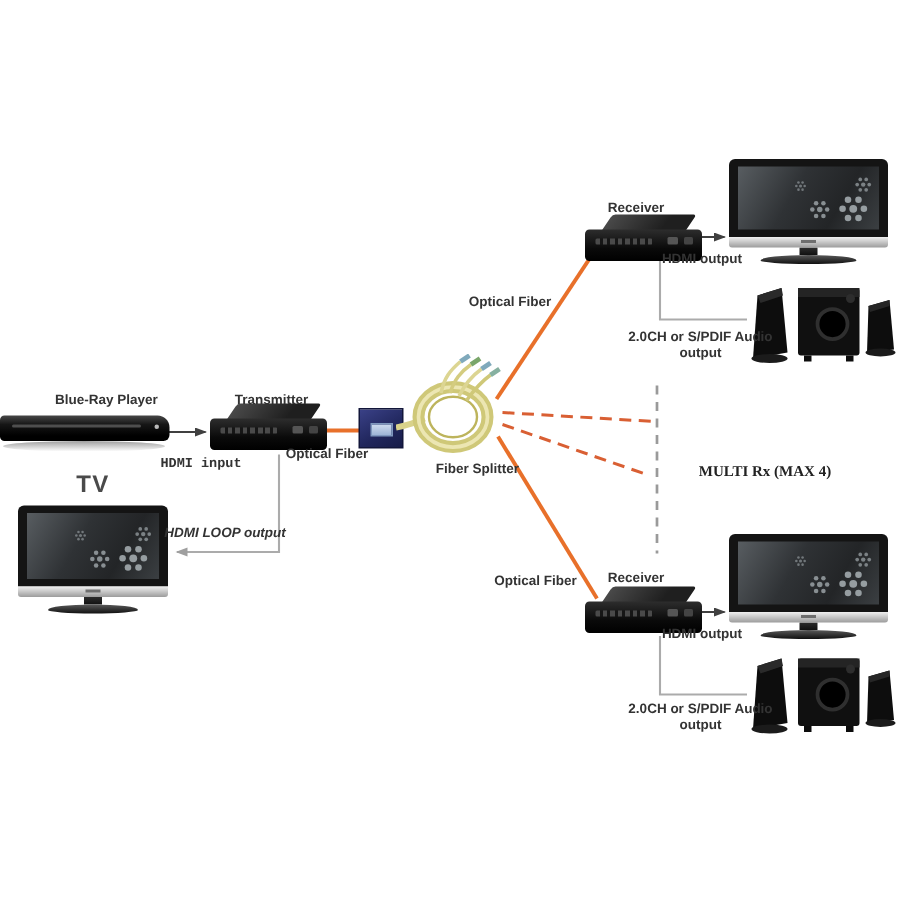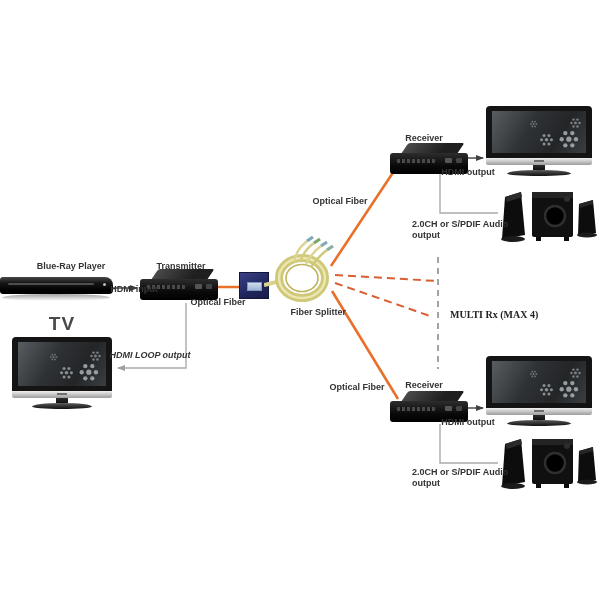--- a/index.html
+++ b/index.html
@@ -4,22 +4,22 @@
 <style>
   html,body{margin:0;padding:0;background:#ffffff;}
   #stage{
     position:relative;width:600px;height:600px;background:#ffffff;overflow:hidden;
     font-family:"Liberation Sans", sans-serif;
   }
   .lbl{
     position:absolute;font-size:9px;font-weight:bold;color:#333333;
     text-align:center;line-height:11px;white-space:nowrap;
   }
-  .lbl.left{text-align:left;white-space:normal;}
-  .tv-title{font-size:19px;color:#4a4a4a;letter-spacing:1px;}
+  .lbl.left{text-align:center;white-space:normal;}
+  .tv-title{font-size:16px;color:#4a4a4a;letter-spacing:1px;}
   .multirx{font-size:10px;color:#222;font-family:Liberation Serif, serif;}
   
   .devbox{position:absolute;width:78px;height:34px;}
   .devbox .dtop{position:absolute;left:14px;top:1px;width:56px;height:13px;
     background:linear-gradient(100deg,#4a4a4a,#1f1f1f 70%);
     transform:skewX(-34deg);border-radius:2px;}
   .devbox .dfront{position:absolute;left:0;top:11px;width:78px;height:21px;
     background:linear-gradient(#2d2d2d,#0a0a0a 60%,#000);border-radius:3px;}
   .devbox .vent{position:absolute;left:7px;top:17px;width:38px;height:4px;
     background:repeating-linear-gradient(90deg,#4a4a4a 0 3px,#161616 3px 5px);border-radius:1px;}
@@ -234,21 +234,21 @@
     <circle cx="57" cy="33" r="10" fill="#000" stroke="#2f2f2f" stroke-width="2.5"></circle>
     <circle cx="69" cy="16" r="3" fill="#2d2d2d"></circle>
     <rect x="38" y="54" width="5" height="4" fill="#0c0c0c"></rect>
     <rect x="66" y="54" width="5" height="4" fill="#0c0c0c"></rect>
     <polygon points="81,21 95,17 98,50 80,52" fill="#0d0d0d"></polygon>
     <polygon points="81,21 95,17 95,21 82,25" fill="#262626"></polygon>
     <ellipse cx="89" cy="52" rx="10" ry="2.6" fill="#1b1b1b"></ellipse>
   </svg>
 
   <div class="lbl" style="left:21px;top:261px;width:100px;">Blue-Ray Player</div>
-  <div class="lbl" style="left:94px;top:284px;width:80px;">HDMI input</div>
+  <div class="lbl" style="left:94px;top:304px;width:80px;font-family:Liberation Mono, monospace;">HDMI input</div>
   <div class="lbl" style="left:136px;top:261px;width:90px;">Transmitter</div>
   <div class="lbl" style="left:178px;top:297px;width:80px;">Optical Fiber</div>
   <div class="lbl tv-title" style="left:32px;top:318px;width:60px;">TV</div>
   <div class="lbl" style="left:95px;top:350px;width:110px;font-style:italic;">HDMI LOOP output</div>
   <div class="lbl" style="left:246px;top:307px;width:100px;text-align:right;">Fiber Splitter</div>
   <div class="lbl" style="left:300px;top:196px;width:80px;">Optical Fiber</div>
   <div class="lbl" style="left:317px;top:382px;width:80px;">Optical Fiber</div>
   <div class="lbl multirx left" style="left:450px;top:309px;width:120px;">MULTI Rx (MAX 4)</div>
 
   <div class="lbl" style="left:389px;top:133px;width:70px;">Receiver</div>

